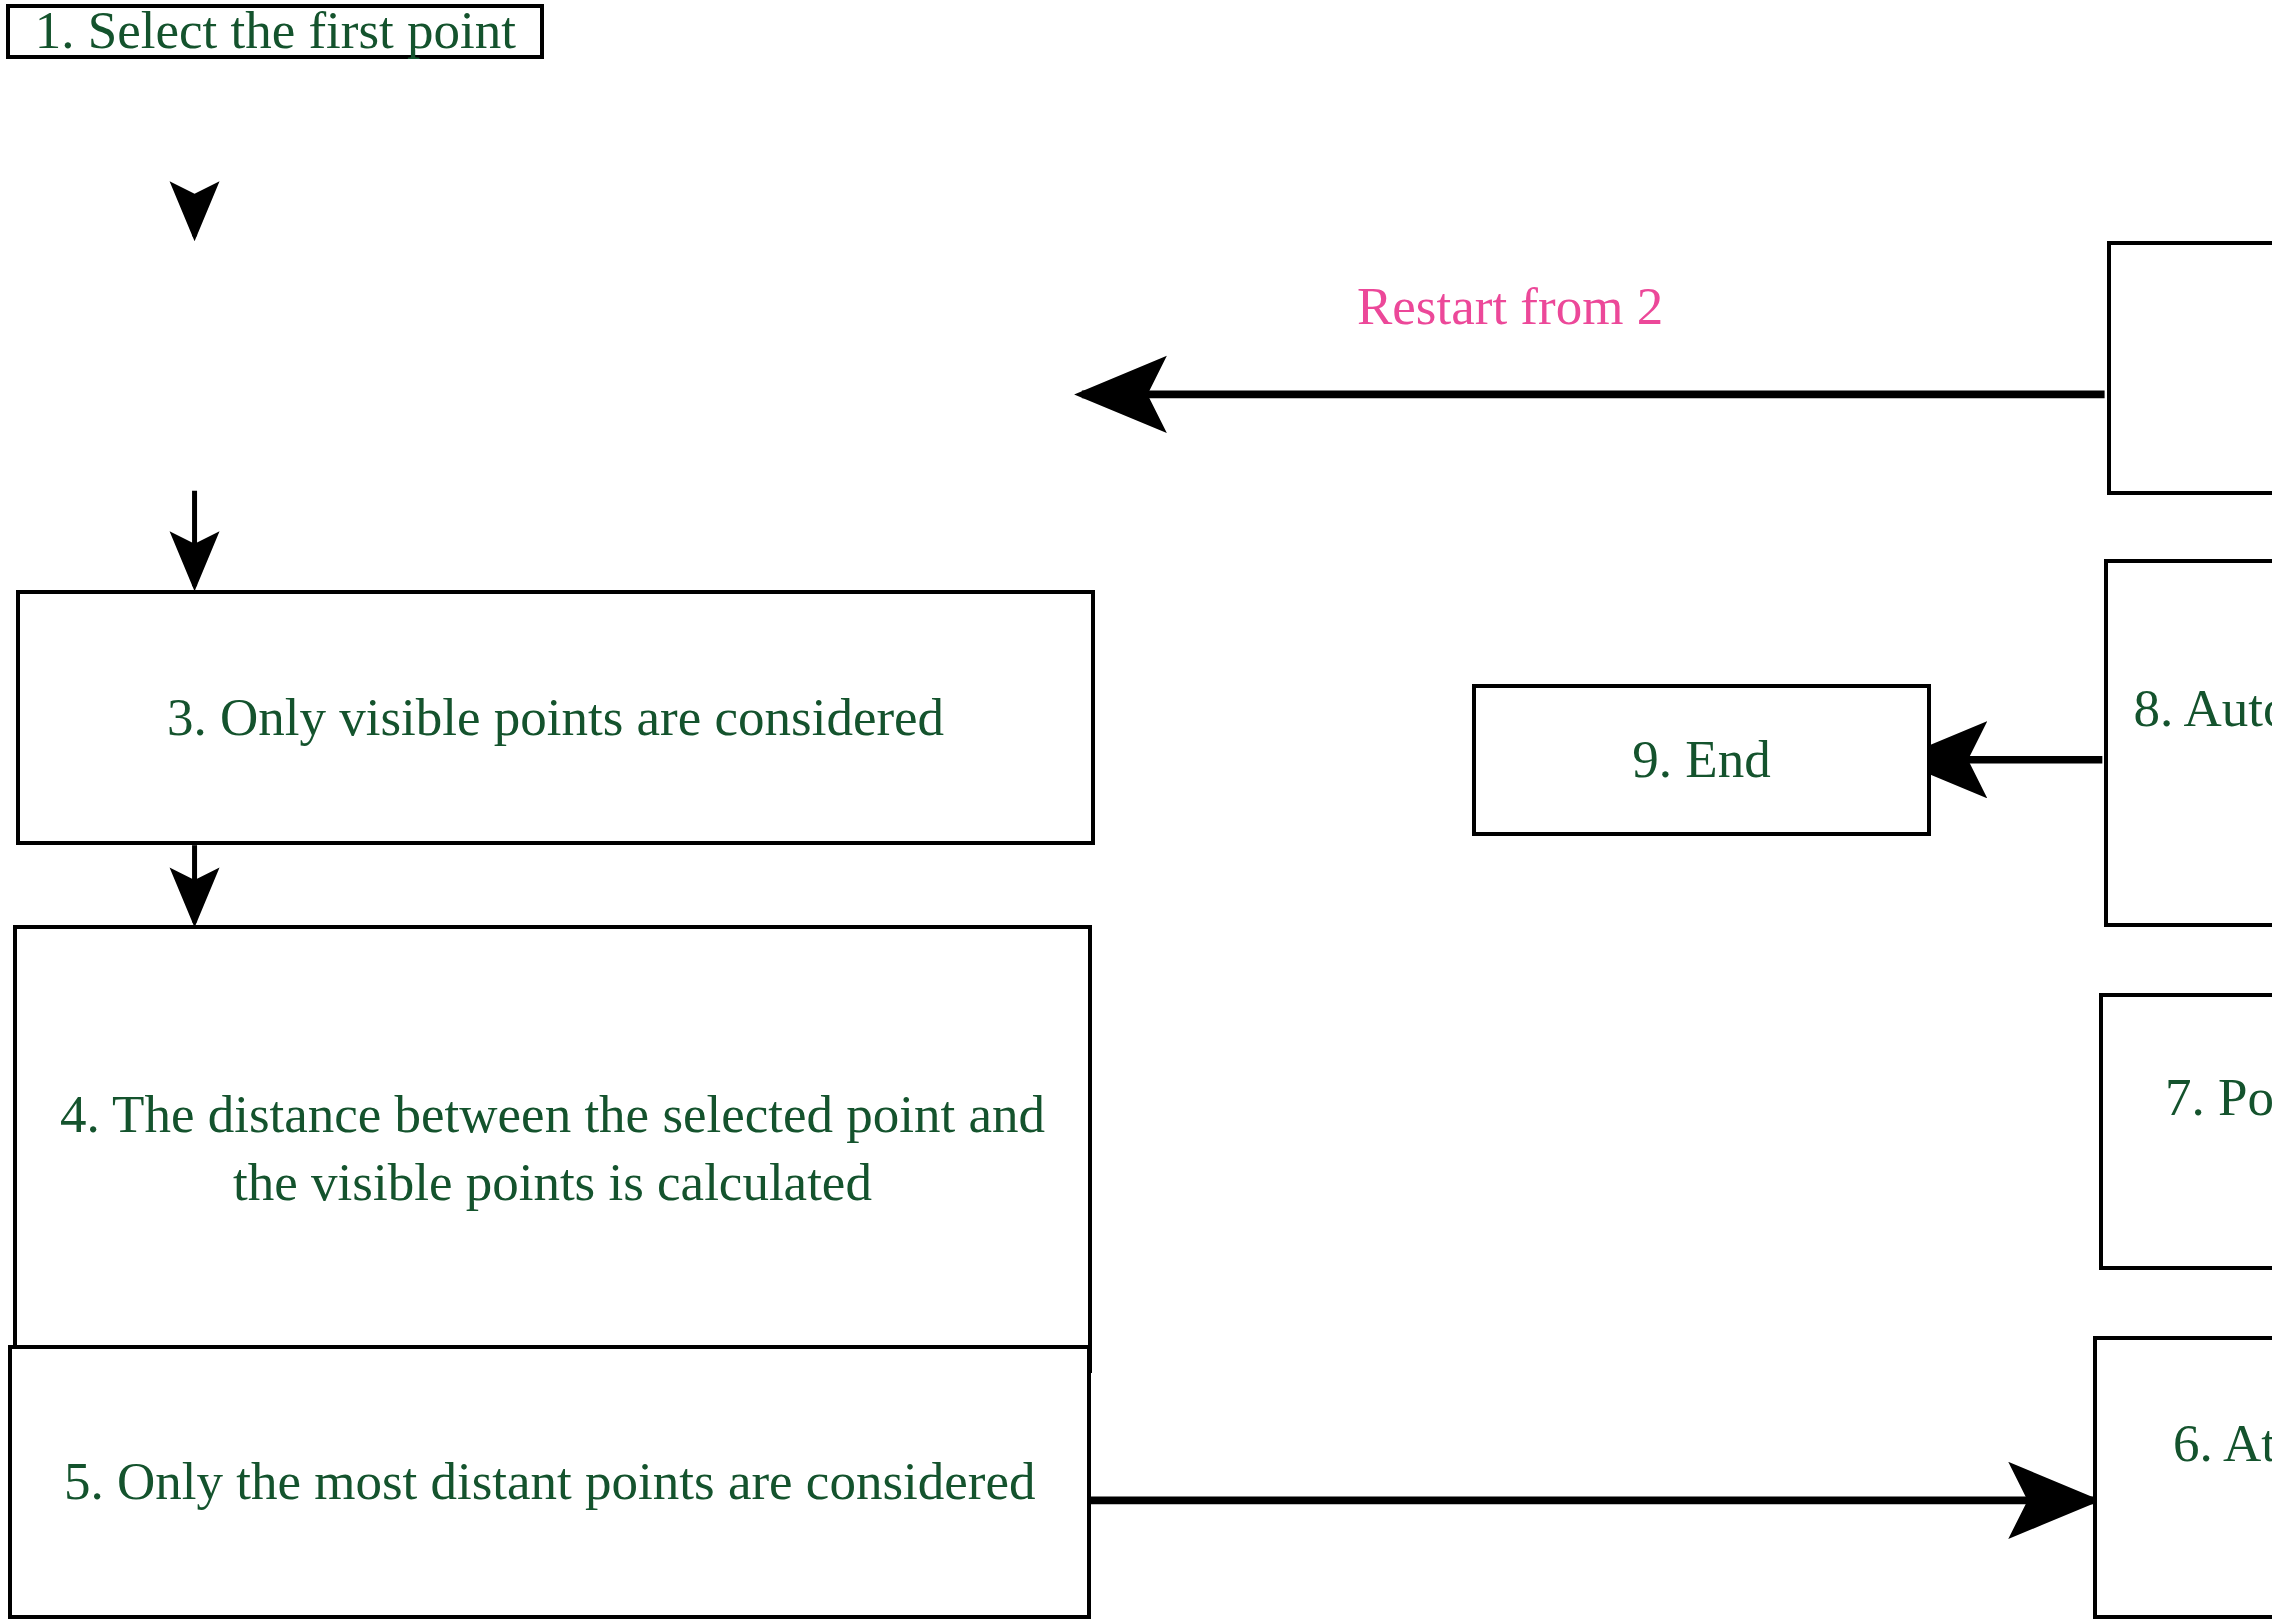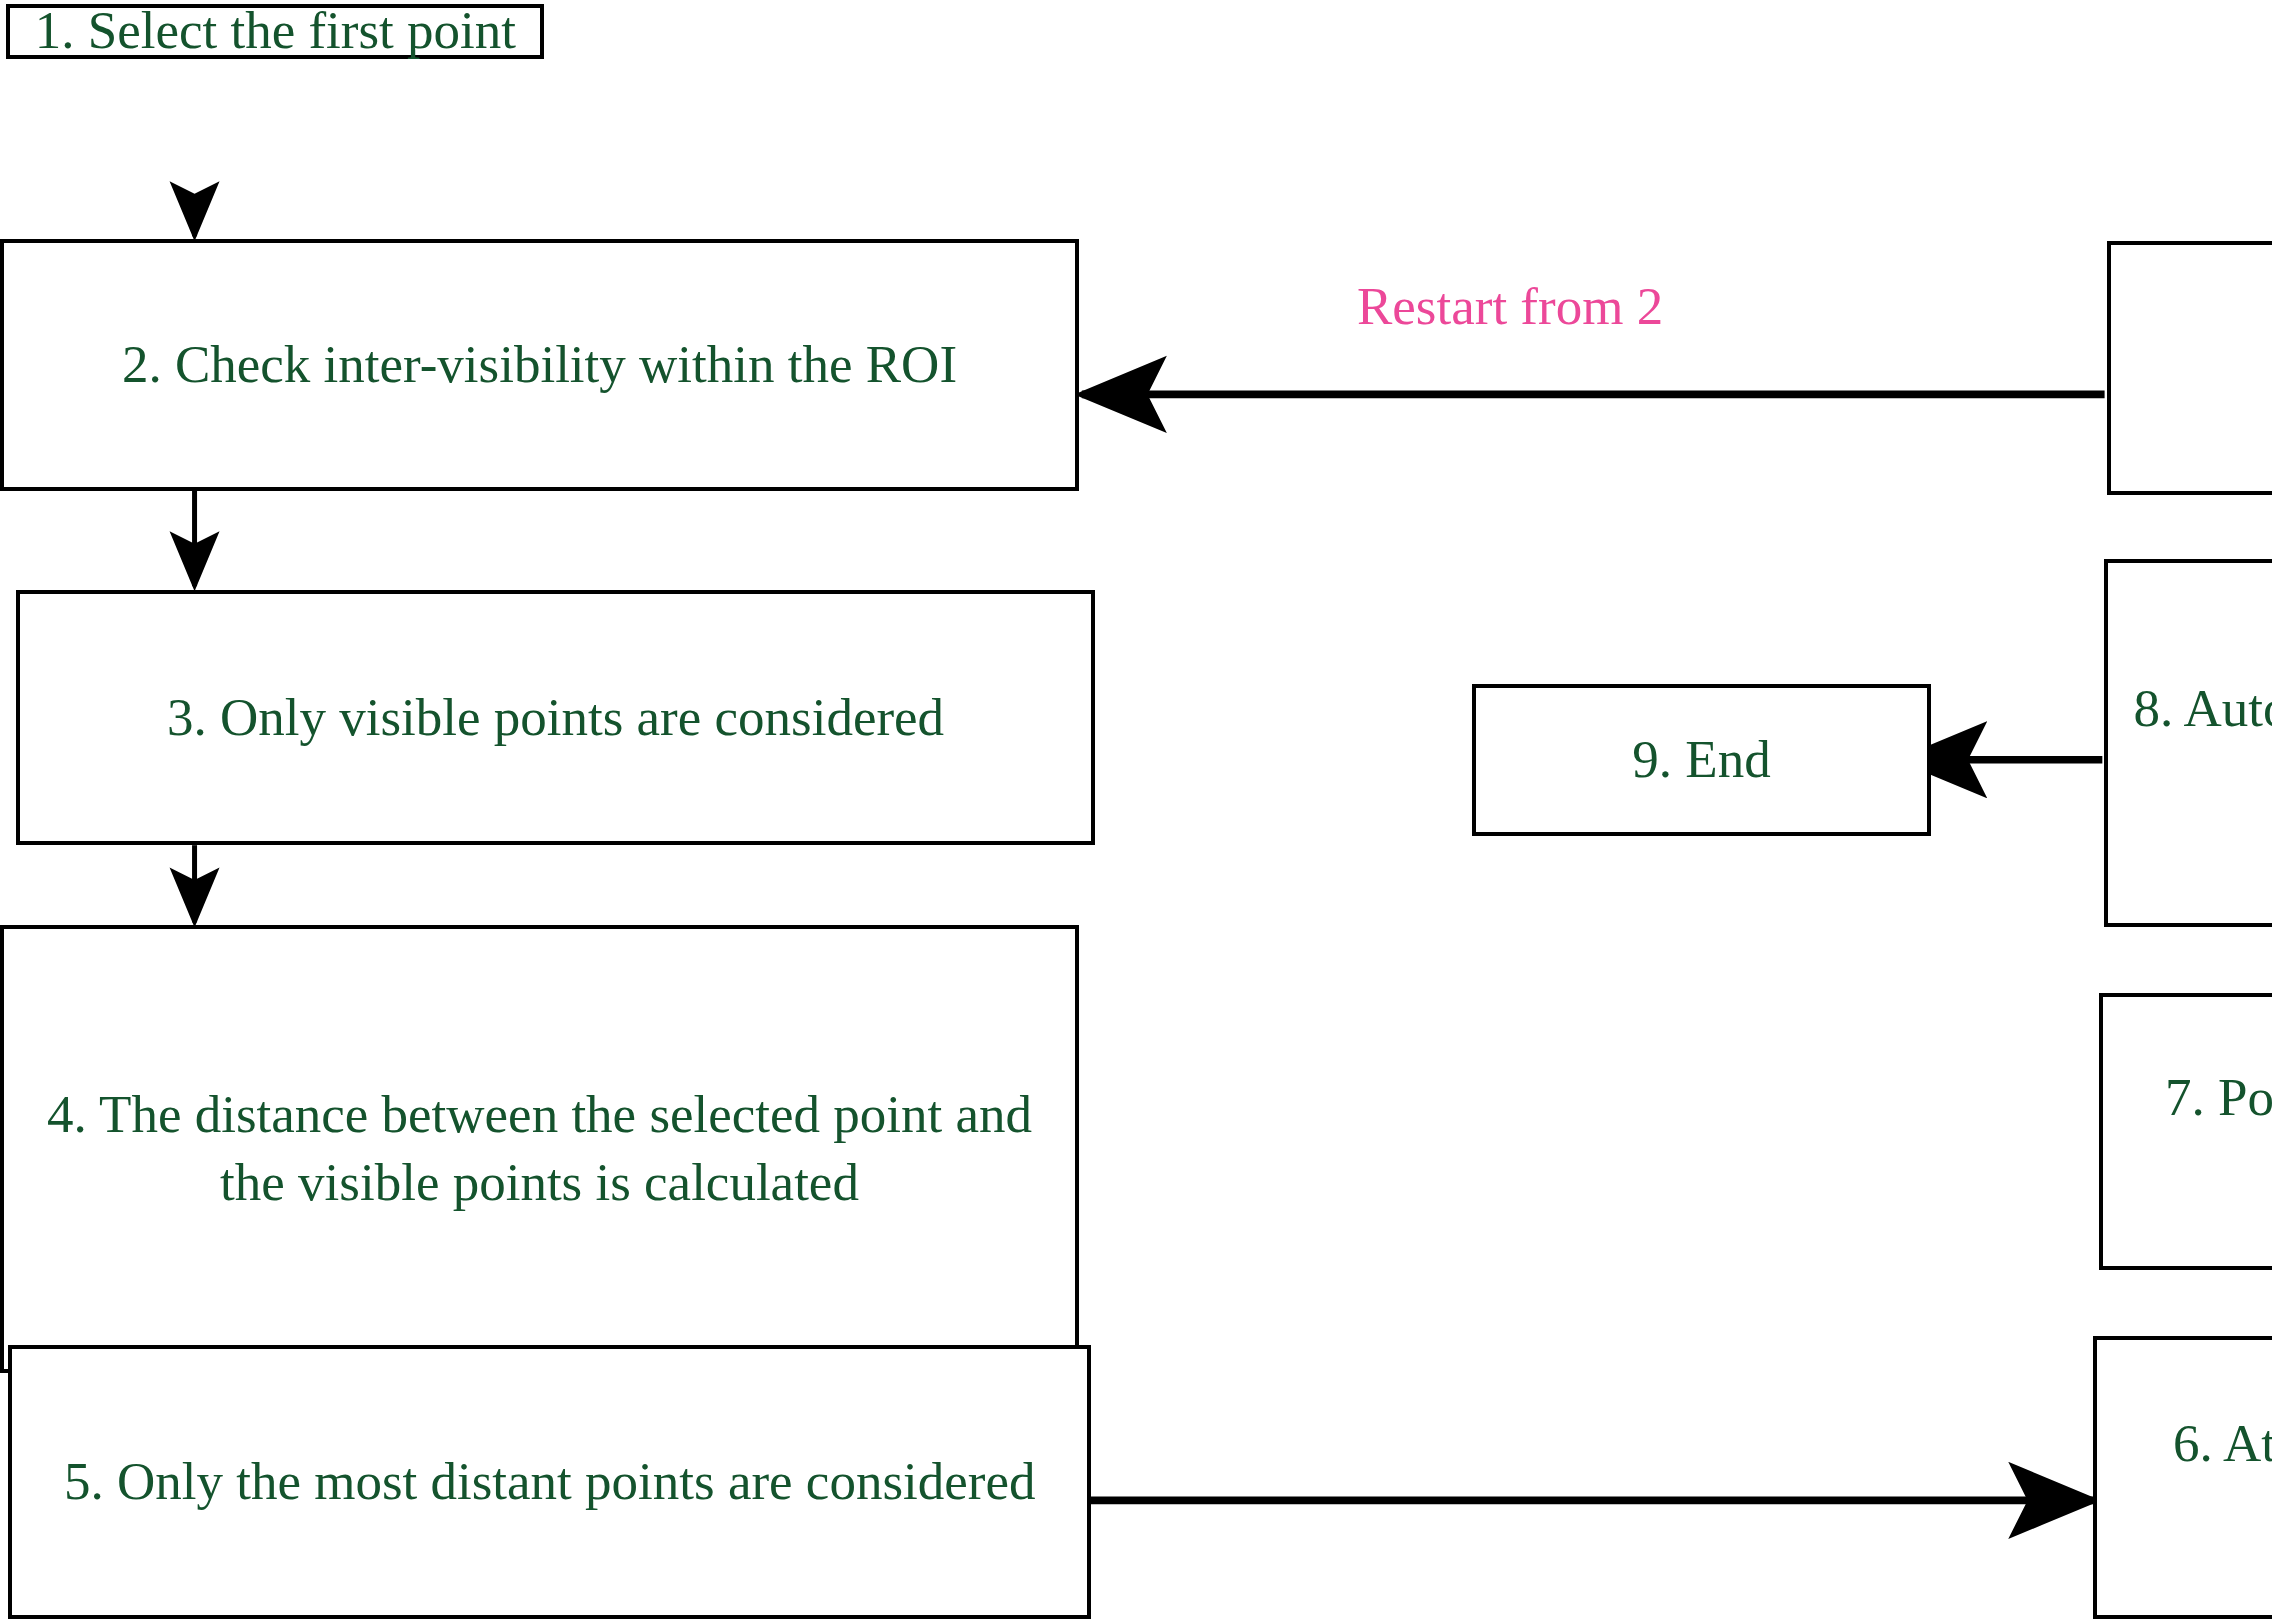--- a/index.html
+++ b/index.html
@@ -85,29 +85,26 @@
 
     <line x1="4625" y1="1672" x2="4185" y2="1672" stroke="#000000" stroke-width="17" marker-end="url(#ah)"></line>
 
     <line x1="4630" y1="868" x2="2380" y2="868" stroke="#000000" stroke-width="17" marker-end="url(#ah)"></line>
   </svg>
 
   <div class="node" style="left:6.4px; top:3.6px; width:538px; height:55px;">
     <span class="txt">1. Select the first point</span>
   </div>
 
-  <div class="node" style="left:0px; top:239px; width:1079px; height:252px;">
-    <span class="txt">2. Check inter-visibility within the ROI</span>
-  </div>
 
   <div class="node" style="left:16px; top:590px; width:1079px; height:255px;">
     <span class="txt">3. Only visible points are considered</span>
   </div>
 
-  <div class="node" style="left:0px; top:925px; width:1079px; height:448px;">
+  <div class="node" style="left:13px; top:925px; width:1079px; height:448px;">
     <span class="txt">4. The distance between the selected point and the visible points is calculated</span>
   </div>
 
   <div class="node" style="left:8.2px; top:1345px; width:1083px; height:274px;">
     <span class="txt">5. Only the most distant points are considered</span>
   </div>
 
   <div class="node" style="left:2093px; top:1336px; width:1093px; height:283px;">
     <span class="txt">6. Attribute weights to prioritize preselected areas</span>
   </div>

